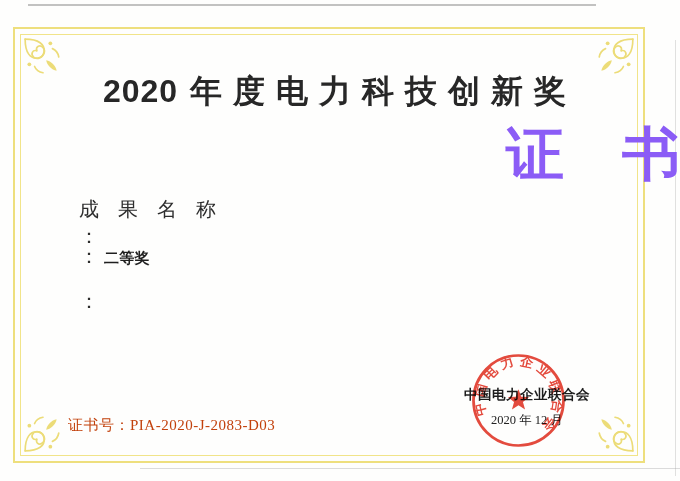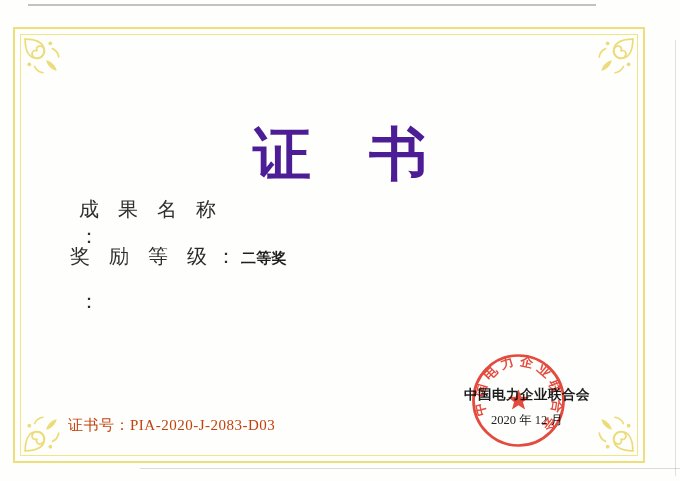--- a/index.html
+++ b/index.html
@@ -20,23 +20,23 @@
   .orn-tr { left:594px; top:36px;  transform:rotate(90deg); }
   .orn-br { left:594px; top:412px; transform:rotate(180deg); }
   .orn-bl { left:22px;  top:412px; transform:rotate(270deg); }
 
   
   .title { position:absolute; left:0; top:70px; width:680px; text-align:center;
            font-weight:bold; font-size:32px; color:#272727; letter-spacing:1px; }
   .title .cjk { letter-spacing:11px; margin-left:12px; }
 
   
-  .heading { position:absolute; left:0; top:116px; width:680px; text-align:center;
+  .heading { position:absolute; left:0; top:116px; width:680px; text-align:right;
              font-family:"Liberation Serif", serif; font-weight:bold;
-             font-size:58px; color:#4c1d95; }
+             font-size:58px; color:#8b5cf6; }
 
   
   .field { position:absolute; left:70px; display:flex; align-items:baseline; white-space:nowrap; }
   .f1 { top:196px;flex-direction:column; } .f2 { top:243px; } .f3 { top:288px; }
   .flabel { display:inline-block; width:137px; font-family:"Liberation Serif", serif;
             font-size:20px; color:#2d2d2d; text-align:justify; text-align-last:justify; }
   .fcolon { font-family:"Liberation Serif", serif; font-size:20px; color:#2d2d2d; margin-left:9px; }
   .fvalue { font-size:15px; font-weight:bold; color:#1f1f1f; margin-left:5px; letter-spacing:.3px; }
 
   
@@ -110,29 +110,29 @@
       <path d="M29,12 q5,2 6,8"></path>
       <path d="M12,29 q2,5 8,6"></path>
     </g>
     <g fill="#ecdc78">
       <circle cx="27" cy="7" r="1.8"></circle>
       <circle cx="7" cy="27" r="1.8"></circle>
       <path d="M23,23 C28,24 32,28 33,33 C28,32 24,28 23,23"></path>
     </g>
   </svg>
 
+  <div class="title"><span>2020</span><span class="cjk">年度电力科技创新奖</span></div>
 
   <div class="heading">证　书</div>
 
   <div class="field f1">
     <span class="flabel">成果名称</span>
     <span class="fcolon">：</span>
   </div>
   <div class="field f2">
-    <span class="flabel">奖励等级</span>
     <span class="fcolon">：</span>
     <span class="fvalue">二等奖</span>
   </div>
   <div class="field f3">
     <span class="fcolon">：</span>
   </div>
 
   <div class="certno">证书号：PIA-2020-J-2083-D03</div>
 
   <div class="issuer-block">

